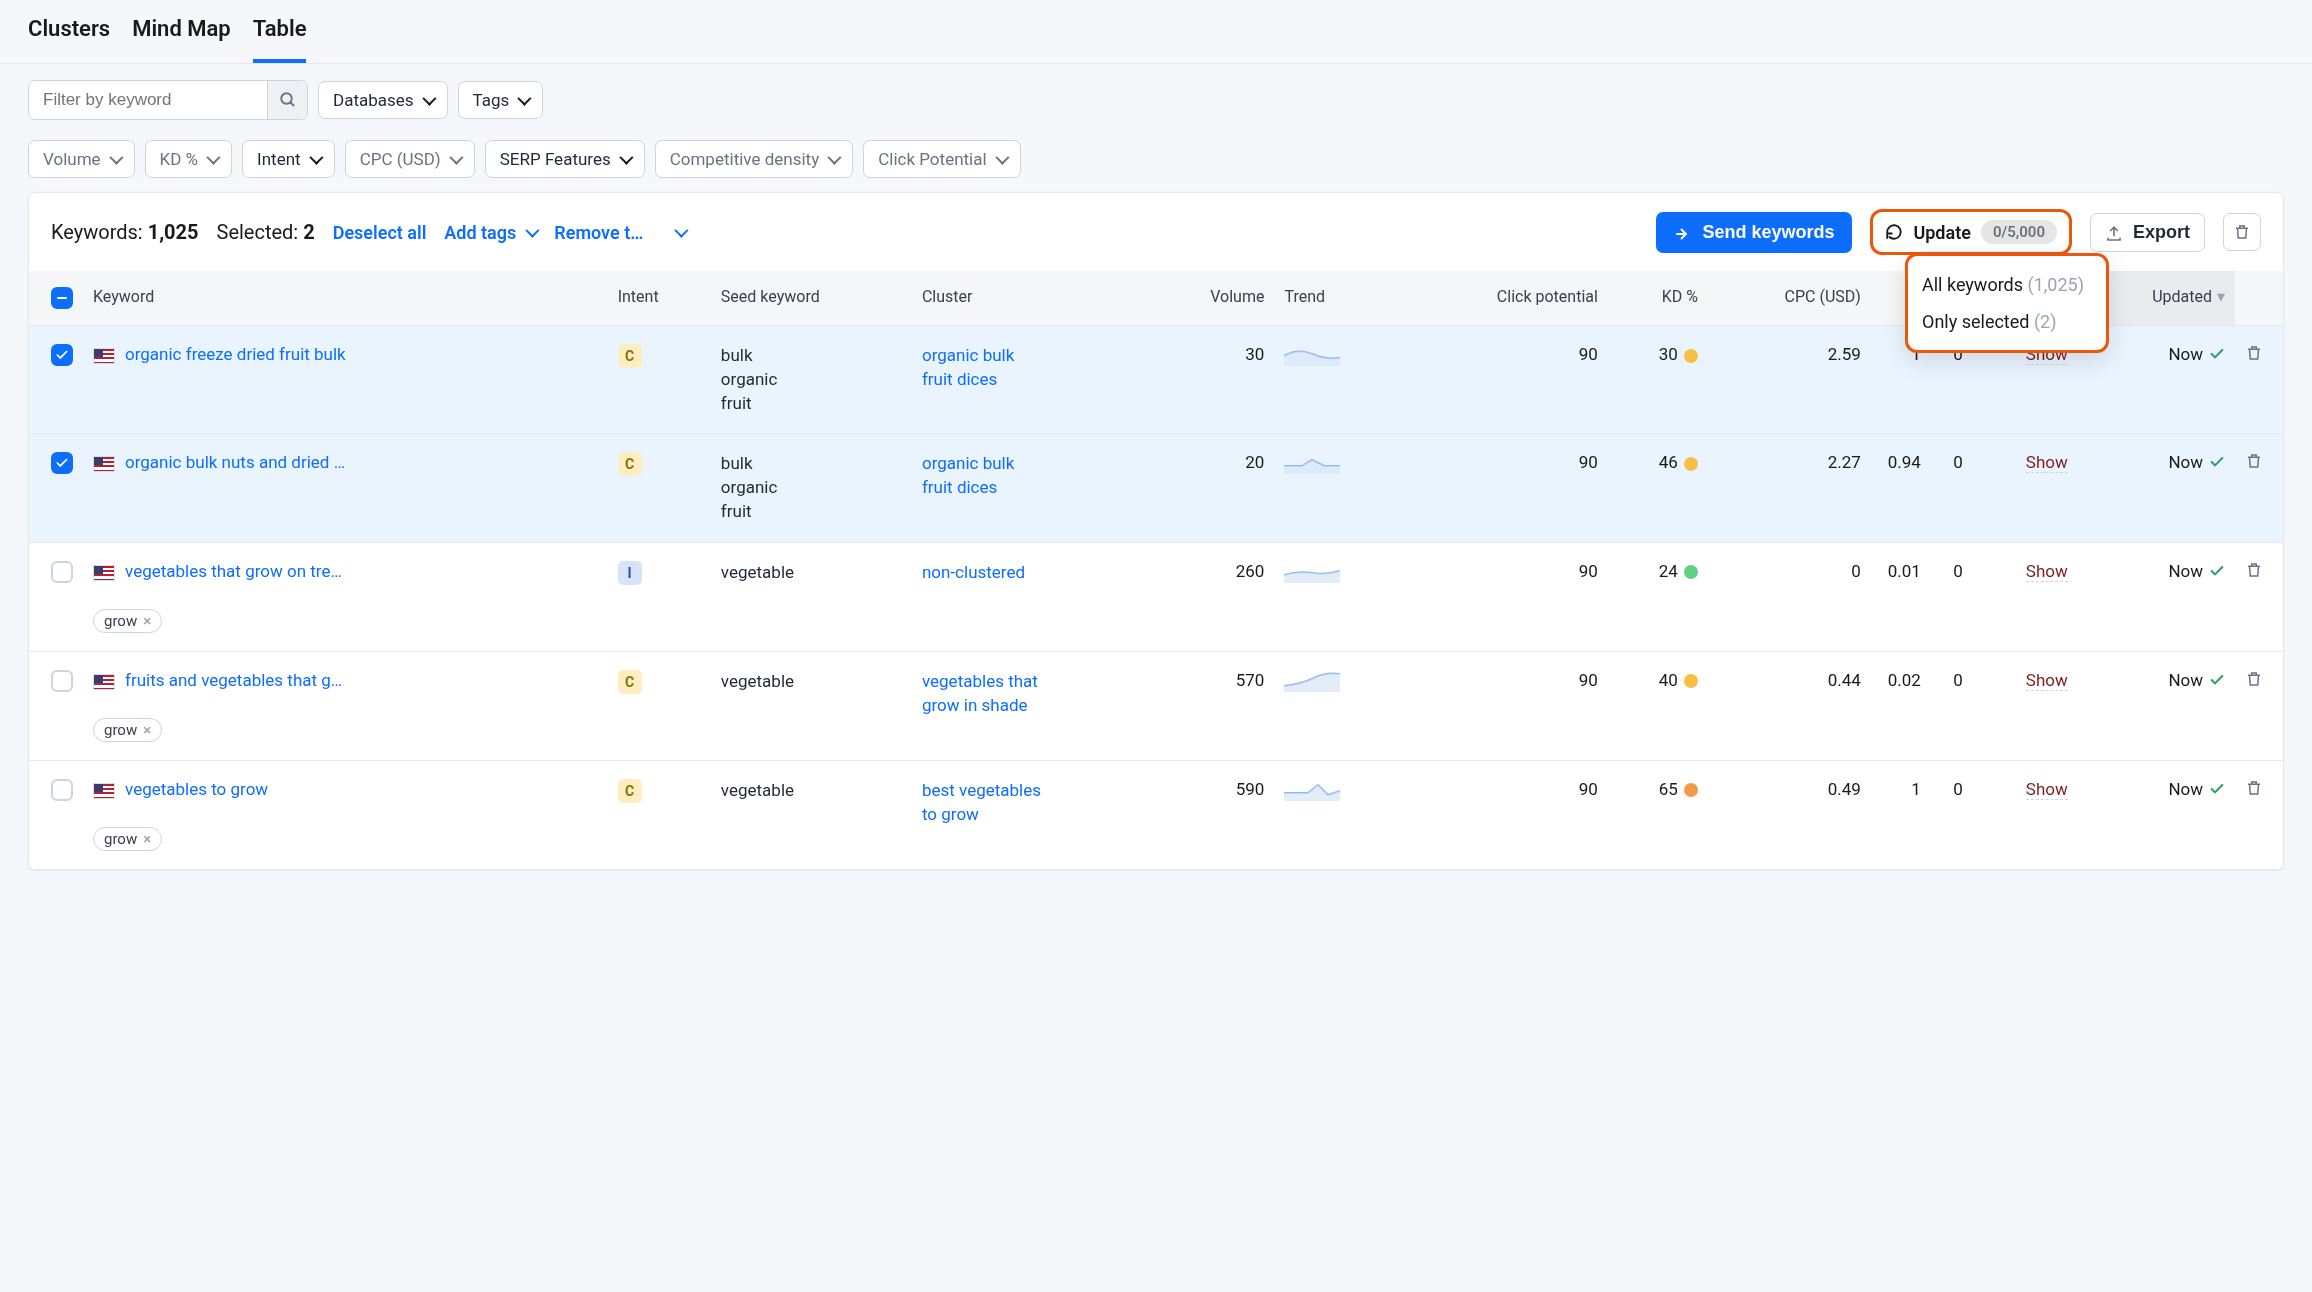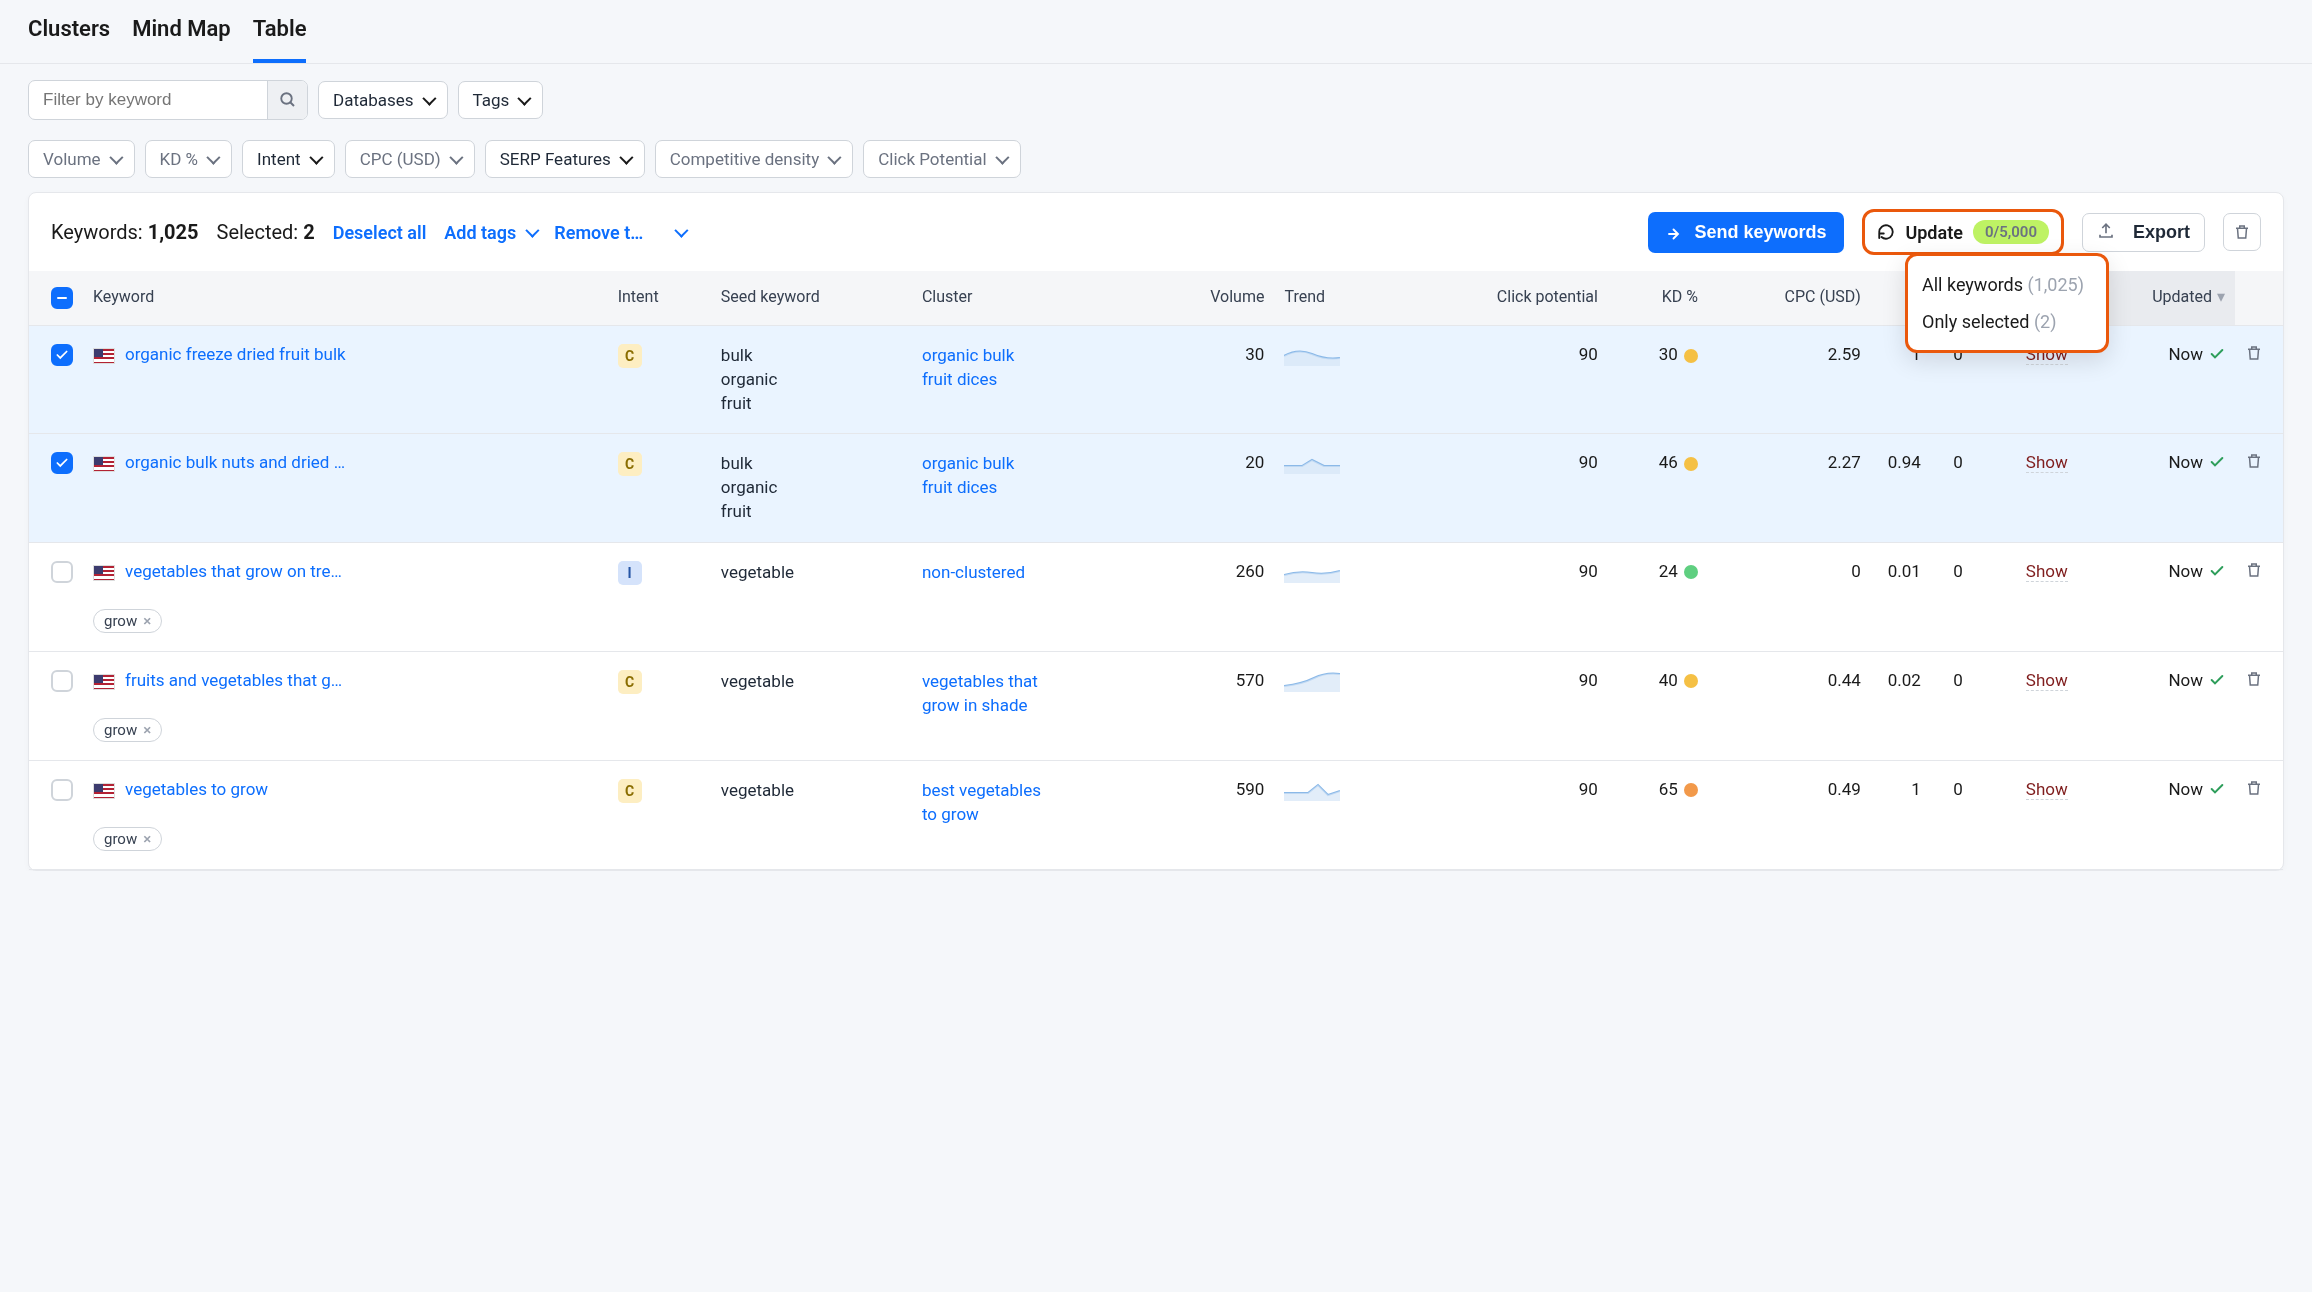--- a/index.html
+++ b/index.html
@@ -121,22 +121,22 @@
     color: #fff;
     border: none;
     border-radius: 7px;
     padding: 10px 18px;
     font-size: 18px;
     font-weight: 600;
     cursor: pointer;
   }
   .btn-outline {
     display: inline-flex;
-    align-items: flex-start;
-    gap: 18px;
+    align-items: flex-end;
+    gap: 10px;
     background: #fff;
     color: #1f2937;
     border: 1px solid #cfd4da;
     border-radius: 7px;
     padding: 8px 14px;
     font-size: 18px;
     font-weight: 600;
     cursor: pointer;
   }
   .btn-highlight {
@@ -145,21 +145,21 @@
     padding: 8px 12px;
     display: inline-flex;
     align-items: center;
     gap: 10px;
     font-size: 18px;
     font-weight: 600;
     cursor: pointer;
     background: #fff;
   }
   .badge-count {
-    background: #bef264;
+    background: #e5e5e5;
     color: #6b7280;
     border-radius: 20px;
     padding: 3px 12px;
     font-size: 15px;
     font-weight: 600;
   }
   .icon-box {
     width: 38px; height: 38px;
     border: 1px solid #cfd4da;
     border-radius: 7px;

